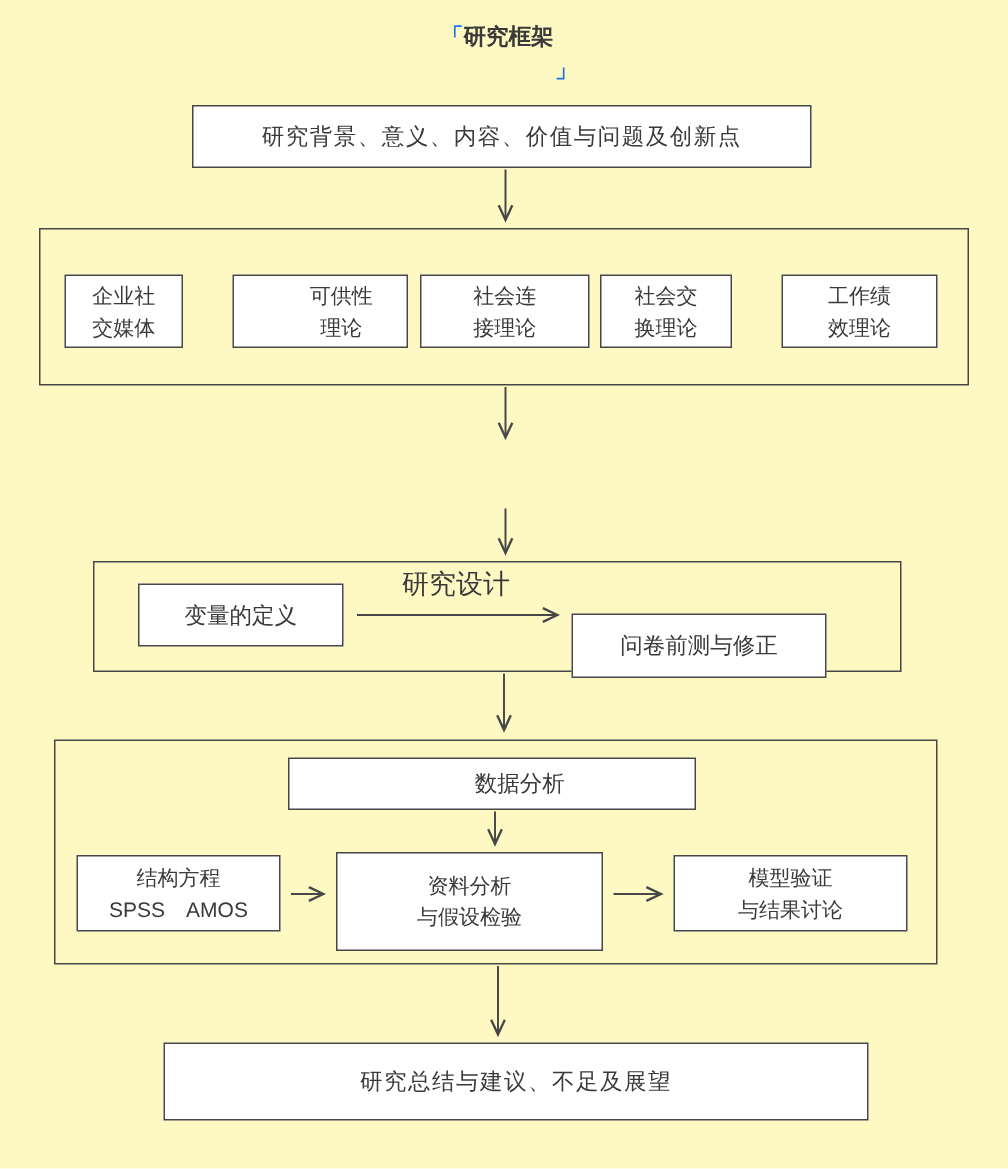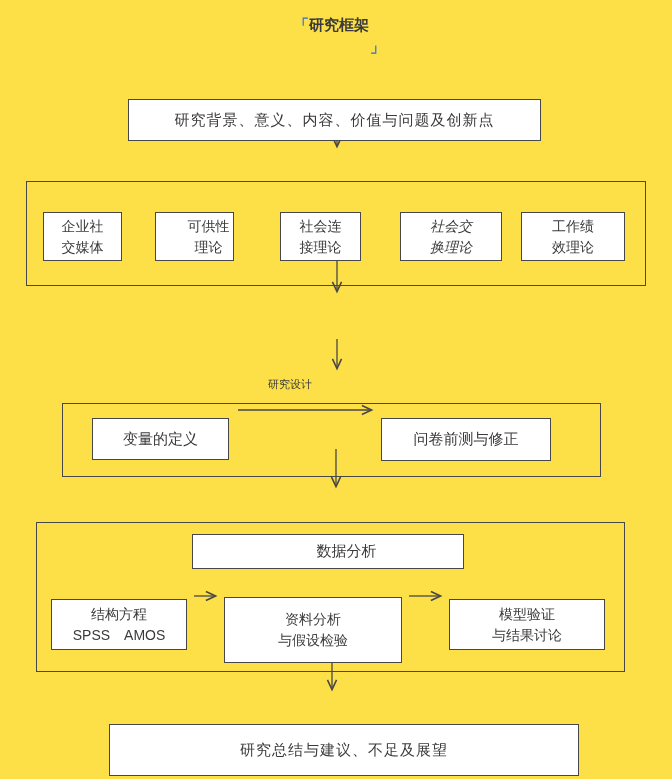--- a/index.html
+++ b/index.html
@@ -1,50 +1,49 @@
 <!DOCTYPE html>
 <html><head>
 <meta charset="utf-8">
 <style>
   html,body{margin:0;padding:0;background:#ffffff;}
   #canvas{
     position:relative;
     width:672px;height:779px;
-    background:#fde047;
+    background:#fef9c3;
     font-family:"Liberation Sans","DejaVu Sans",sans-serif;
     color:#3a3a3a;
     overflow:hidden;
   }
   .box{
     position:absolute;
     border:1.4px solid #474747;
     box-sizing:border-box;
     background:#ffffff;
     display:flex;
     flex-direction:column;
     align-items:center;
     justify-content:center;
     text-align:center;
     color:#3a3a3a;
-    margin-top:29px;
   }
   .container-box{background:transparent;}
   .t15{font-size:15px;}
   .t14{font-size:14px;line-height:21px;}
   .ls1{letter-spacing:1px;}
   #title{
     position:absolute;left:294px;top:14px;
     font-size:15px;line-height:22px;font-weight:600;
     color:#3a3a3a;white-space:nowrap;
   }
   #title .bracket{color:#2273e6;font-weight:700;}
   #title .line2{padding-left:76px;}
   #design-label{
     position:absolute;left:268px;top:377px;
-    font-size:11px;color:#3a3a3a;background:transparent;
+    font-size:18px;color:#3a3a3a;background:transparent;
   }
   #arrow-layer{position:absolute;left:0;top:0;width:672px;height:779px;pointer-events:none;}
   .spaced{white-space:pre;}
 </style>
 </head>
 <body>
 
 <div id="canvas">
 
   <div id="title">
@@ -74,44 +73,44 @@
   <div class="box t15 ls1" style="left:128px;top:70px;width:413px;height:42px;">
     <span>研究背景、意义、内容、价值与问题及创新点</span>
   </div>
 
   <div class="box container-box" style="left:26px;top:152px;width:620px;height:105px;"></div>
 
   <div class="box t14" style="left:43px;top:183px;width:79px;height:49px;">
     <span>企业社</span>
     <span>交媒体</span>
   </div>
-  <div class="box t14" style="left:155px;top:183px;width:79px;height:49px;padding-left:28px;">
+  <div class="box t14" style="left:155px;top:183px;width:117px;height:49px;padding-left:28px;">
     <span>可供性</span>
     <span>理论</span>
   </div>
-  <div class="box t14" style="left:280px;top:183px;width:81px;height:49px;">
+  <div class="box t14" style="left:280px;top:183px;width:113px;height:49px;">
     <span>社会连</span>
     <span>接理论</span>
   </div>
-  <div class="box t14" style="left:400px;top:183px;width:102px;height:49px;font-style:italic;">
+  <div class="box t14" style="left:400px;top:183px;width:88px;height:49px;">
     <span>社会交</span>
     <span>换理论</span>
   </div>
   <div class="box t14" style="left:521px;top:183px;width:104px;height:49px;">
     <span>工作绩</span>
     <span>效理论</span>
   </div>
 
 
   <div class="box container-box" style="left:62px;top:374px;width:539px;height:74px;"></div>
   <div id="design-label">研究设计</div>
   <div class="box t15" style="left:92px;top:389px;width:137px;height:42px;">
     <span>变量的定义</span>
   </div>
-  <div class="box t15" style="left:381px;top:389px;width:170px;height:43px;">
+  <div class="box t15" style="left:381px;top:409px;width:170px;height:43px;">
     <span>问卷前测与修正</span>
   </div>
 
   <div class="box container-box" style="left:36px;top:493px;width:589px;height:150px;"></div>
   <div class="box t15" style="left:192px;top:505px;width:272px;height:35px;padding-left:37px;">
     <span>数据分析</span>
   </div>
   <div class="box t14" style="left:51px;top:570px;width:136px;height:51px;">
     <span>结构方程</span>
     <span class="spaced">SPSS　AMOS</span>

